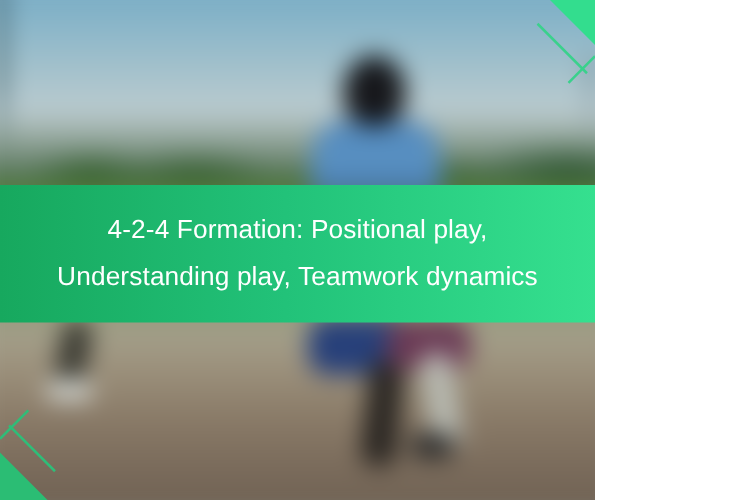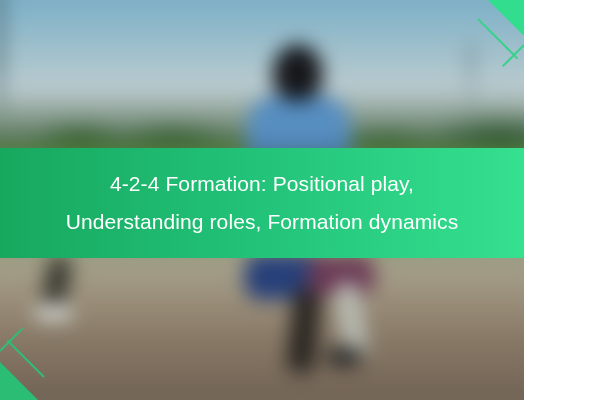--- a/index.html
+++ b/index.html
@@ -11,21 +11,20 @@
   body {
     font-family: "Liberation Sans", sans-serif;
   }
 
   .banner {
     position: relative;
     width: 476px;
     height: 400px;
     overflow: hidden;
     background: #9fb3bd;
-    padding-left: 48px;
   }
 
   
   .photo {
     position: absolute;
     inset: 0;
     filter: blur(9px);
     transform: scale(1.08);
   }
 
@@ -294,16 +293,16 @@
   <div class="corner corner-tr-tri"></div>
   <div class="corner-tr-line"></div>
   <div class="corner-tr-line2"></div>
 
   <div class="corner corner-bl-tri"></div>
   <div class="corner-bl-line"></div>
   <div class="corner-bl-line2"></div>
 
   <div class="title-band">
     <div class="title-line">4-2-4 Formation: Positional play,</div>
-    <div class="title-line">Understanding roles, Formation dynamics</div>
+    <div class="title-line">Understanding play, Teamwork dynamics</div>
   </div>
 
 </div>
 
 </body></html>

